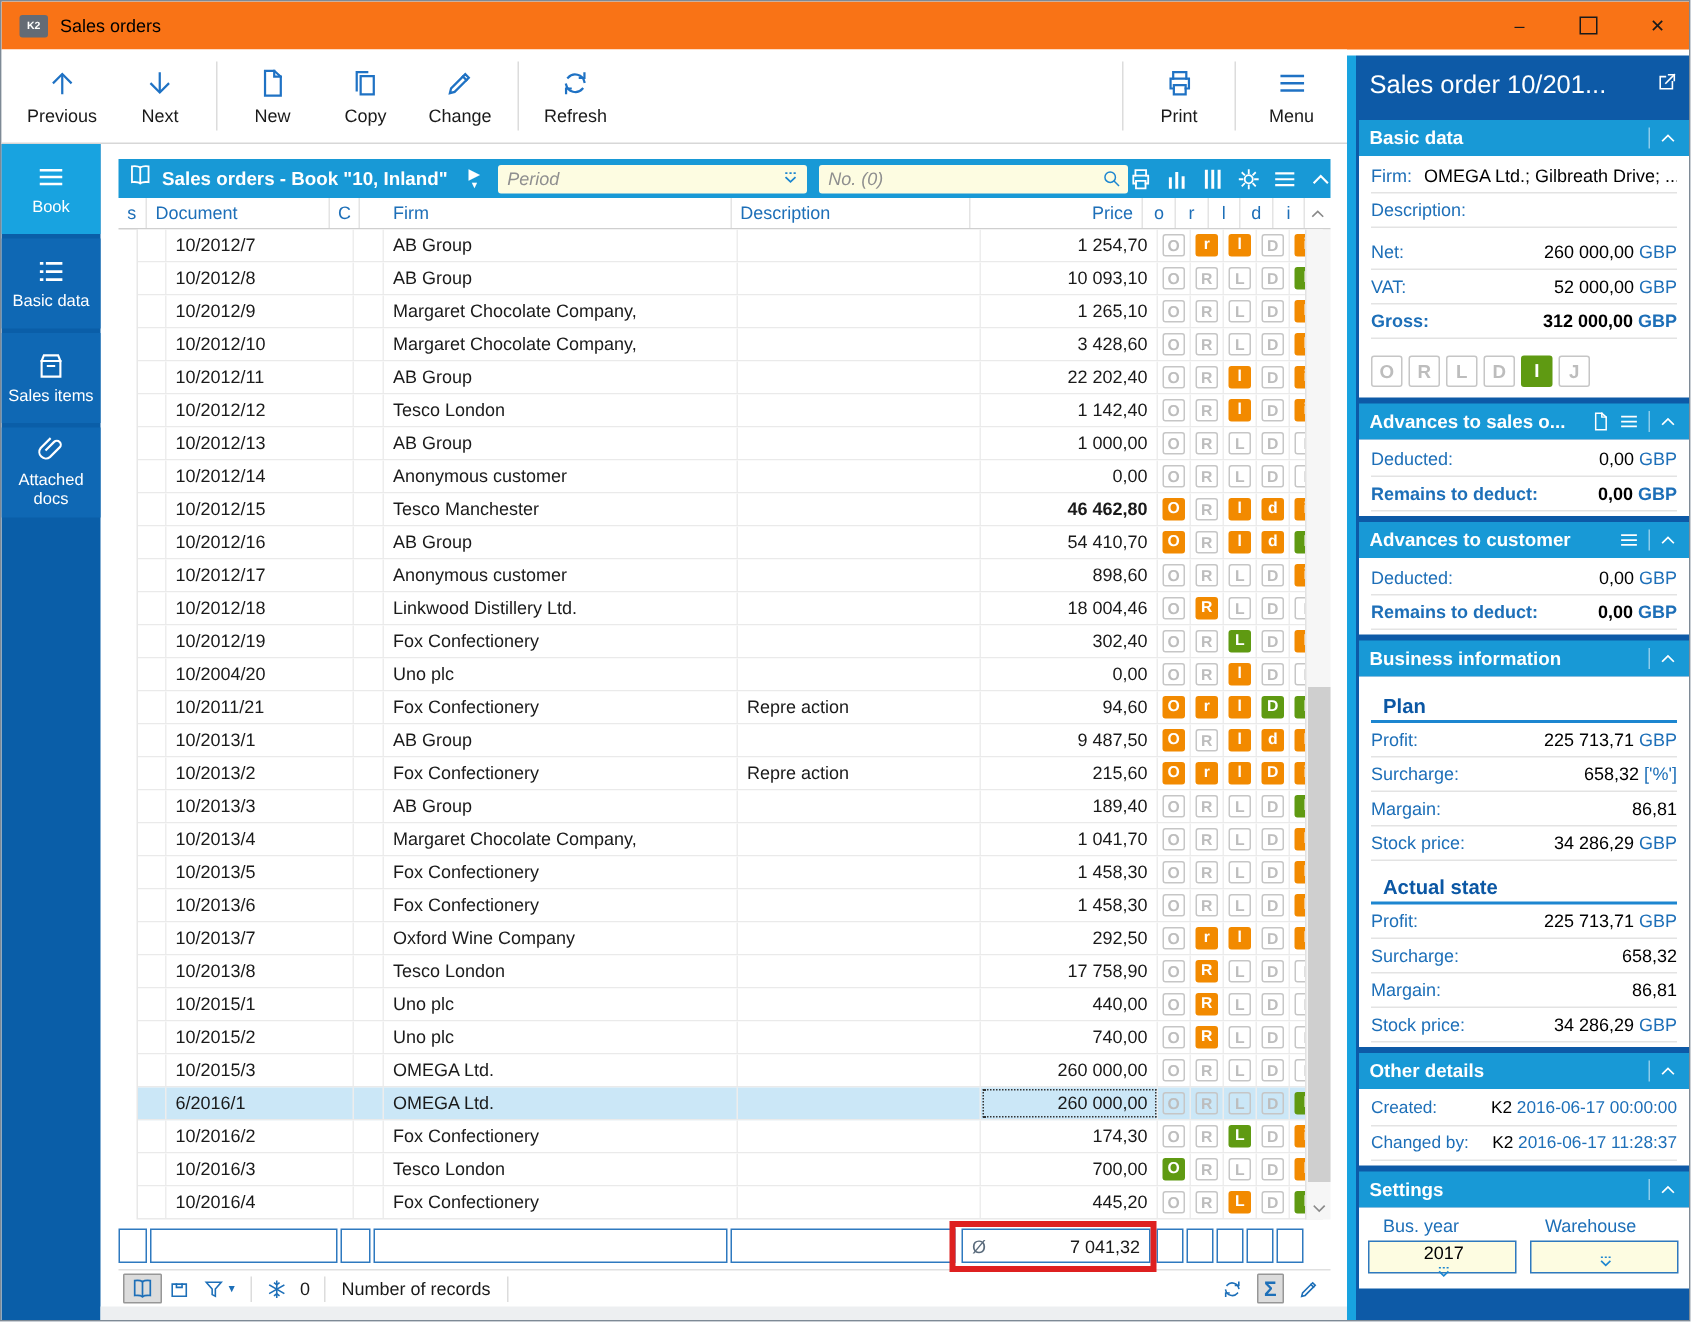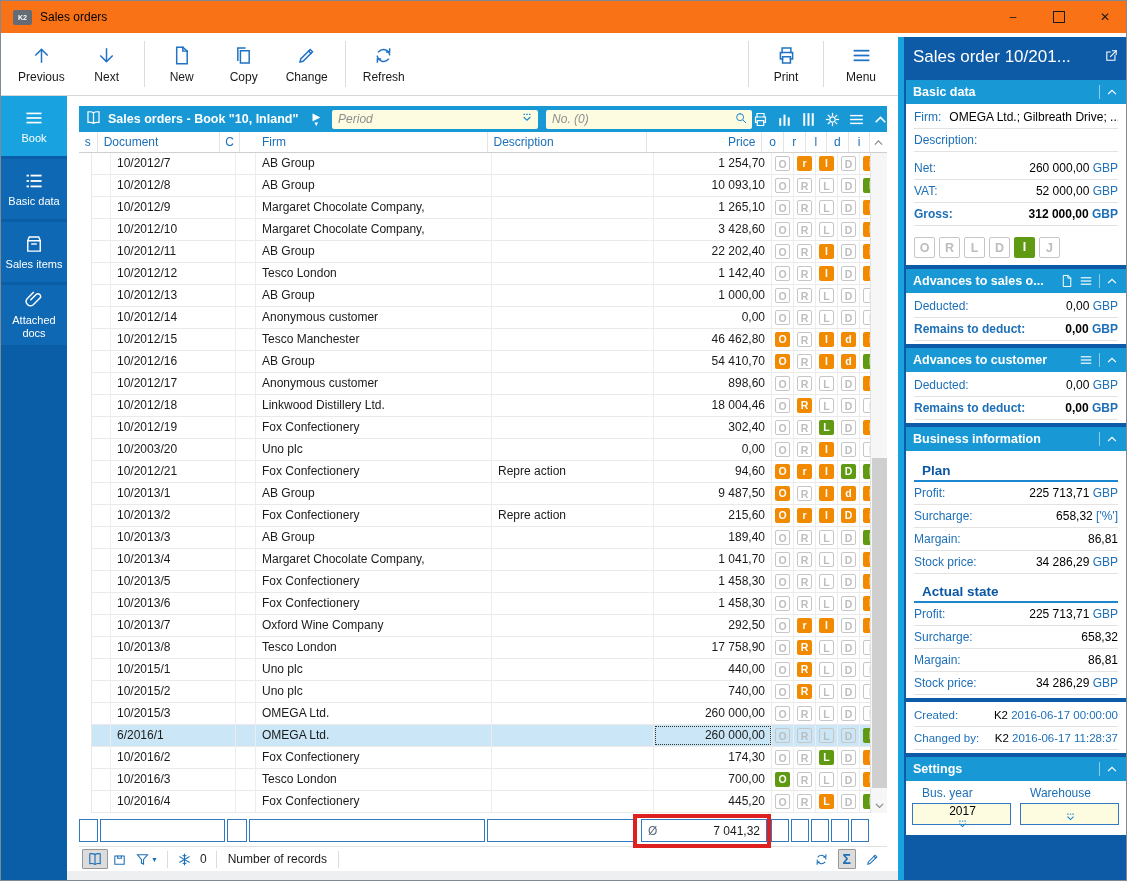--- a/index.html
+++ b/index.html
@@ -544,21 +544,21 @@
           <div class="c bcell" style="width: 22px;">
             <span class="bdg off">I</span>
           </div>
         </div>
         <div class="trow">
           <div class="c ctr" style="width: 19px;"></div>
           <div class="c pl" style="width: 125px;">10/2012/15</div>
           <div class="c ctr" style="width: 20px;"></div>
           <div class="c pl" style="width: 236px;">Tesco Manchester</div>
           <div class="c pl" style="width: 162px;"></div>
-          <div class="c pr" style="width: 118px;">46 462,80</div>
+          <div class="c pr" style="width: 118px; font-weight: bold;">46 462,80</div>
           <div class="c bcell" style="width: 22px;">
             <span class="bdg orange">O</span>
           </div>
           <div class="c bcell" style="width: 22px;">
             <span class="bdg off">R</span>
           </div>
           <div class="c bcell" style="width: 22px;">
             <span class="bdg orange">l</span>
           </div>
           <div class="c bcell" style="width: 22px;">
@@ -655,21 +655,21 @@
           </div>
           <div class="c bcell" style="width: 22px;">
             <span class="bdg off">D</span>
           </div>
           <div class="c bcell" style="width: 22px;">
             <span class="bdg orange">I</span>
           </div>
         </div>
         <div class="trow">
           <div class="c ctr" style="width: 19px;"></div>
-          <div class="c pl" style="width: 125px;">10/2003/20</div>
+          <div class="c pl" style="width: 125px;">10/2004/20</div>
           <div class="c ctr" style="width: 20px;"></div>
           <div class="c pl" style="width: 236px;">Uno plc</div>
           <div class="c pl" style="width: 162px;"></div>
           <div class="c pr" style="width: 118px;">0,00</div>
           <div class="c bcell" style="width: 22px;">
             <span class="bdg off">O</span>
           </div>
           <div class="c bcell" style="width: 22px;">
             <span class="bdg off">R</span>
           </div>
@@ -678,21 +678,21 @@
           </div>
           <div class="c bcell" style="width: 22px;">
             <span class="bdg off">D</span>
           </div>
           <div class="c bcell" style="width: 22px;">
             <span class="bdg off">I</span>
           </div>
         </div>
         <div class="trow">
           <div class="c ctr" style="width: 19px;"></div>
-          <div class="c pl" style="width: 125px;">10/2012/21</div>
+          <div class="c pl" style="width: 125px;">10/2011/21</div>
           <div class="c ctr" style="width: 20px;"></div>
           <div class="c pl" style="width: 236px;">Fox Confectionery</div>
           <div class="c pl" style="width: 162px;">Repre action</div>
           <div class="c pr" style="width: 118px;">94,60</div>
           <div class="c bcell" style="width: 22px;">
             <span class="bdg orange">O</span>
           </div>
           <div class="c bcell" style="width: 22px;">
             <span class="bdg orange">r</span>
           </div>
@@ -1288,20 +1288,29 @@
               <span class="plabel">Margain:</span>
               <span class="pval"><span>86,81</span></span>
             </div>
             <div class="prow">
               <span class="plabel">Stock price:</span>
               <span class="pval"><span>34 286,29</span><span class="punit">&nbsp;GBP</span></span>
             </div>
           </div>
         </div>
         <div class="section">
+          <div class="sec-head">
+            <span class="st">Other details</span>
+            <span class="hsep"></span>
+            <span class="hic">
+              <svg width="14" height="14" viewBox="0 0 24 24" fill="none" stroke="currentColor" stroke-width="2" stroke-linecap="square" stroke-linejoin="miter">
+                <path d="M6 15l6-6 6 6"></path>
+              </svg>
+            </span>
+          </div>
           <div class="sec-body">
             <div class="prow small">
               <span class="plabel">Created:</span>
               <span class="pval"><span>K2</span><span class="punit">&nbsp;2016-06-17 00:00:00</span></span>
             </div>
             <div class="prow small">
               <span class="plabel">Changed by:</span>
               <span class="pval"><span>K2</span><span class="punit">&nbsp;2016-06-17 11:28:37</span></span>
             </div>
           </div>

